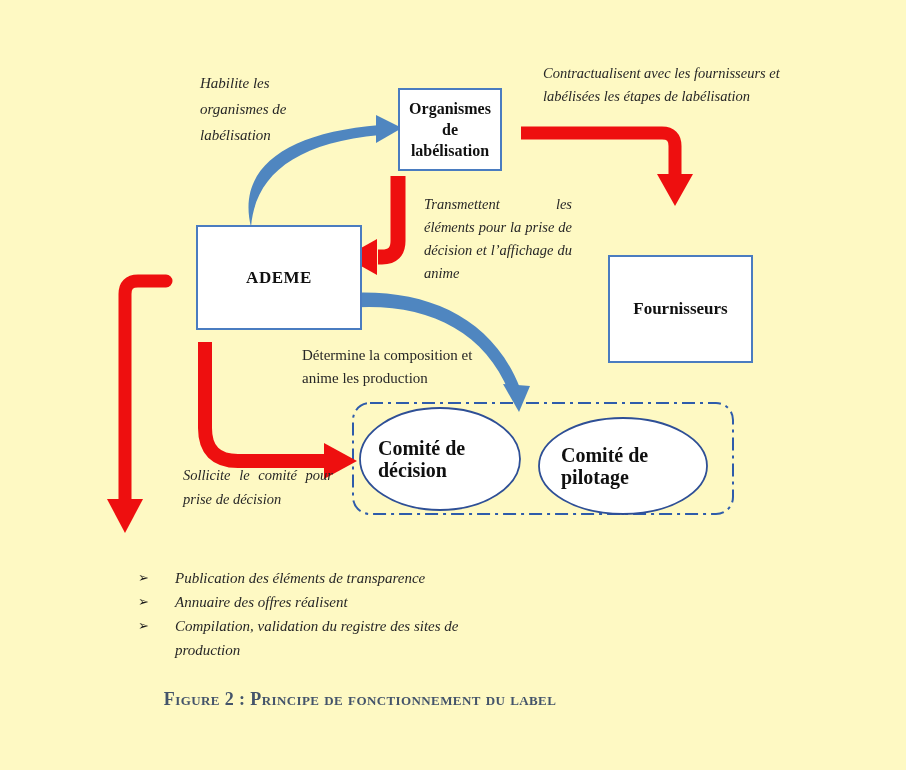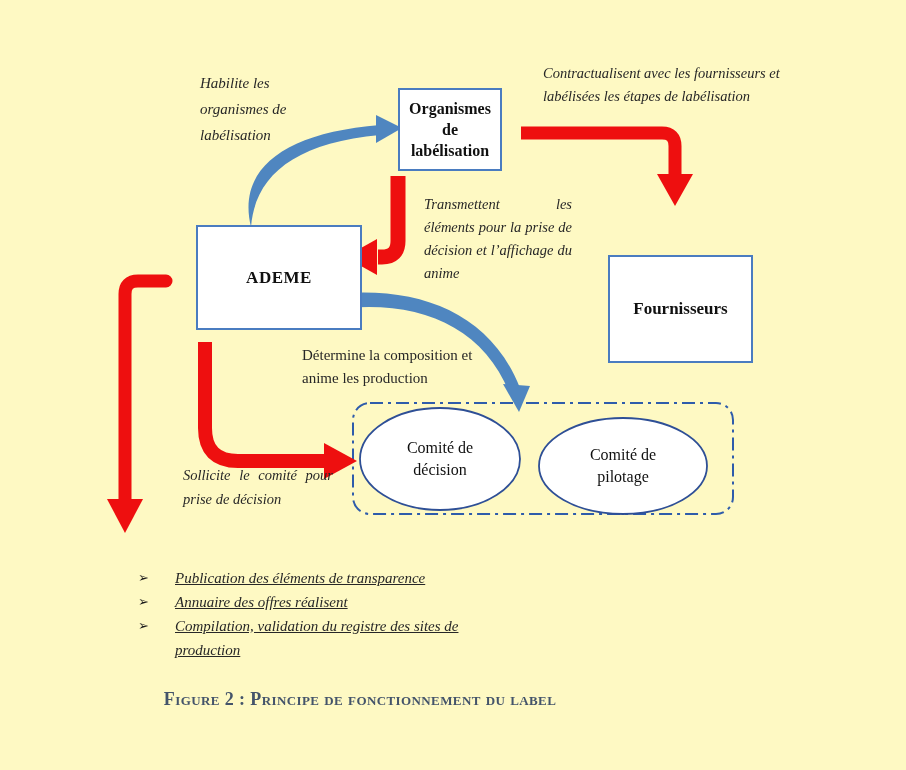--- a/index.html
+++ b/index.html
@@ -46,36 +46,36 @@
     display:flex;align-items:center;justify-content:center;text-align:center;
     font-weight:bold;color:#101010;
   }
   .prewrap{white-space:pre-line;}
   .b-organismes{left:398px;top:88px;width:104px;height:83px;font-size:16px;line-height:21px;}
   .b-ademe{left:196px;top:225px;width:166px;height:105px;font-size:17px;letter-spacing:.5px;}
   .b-fournisseurs{left:608px;top:211px;width:145px;height:108px;font-size:17px;margin-top:44px;}
 
   
   .ell-label{
-    position:absolute;width:124px;text-align:center;font-weight:normal;
-    font-size:16px;line-height:22px;color:#101010;
+    position:absolute;width:124px;text-align:left;font-weight:bold;
+    font-size:20px;line-height:22px;color:#101010;
   }
   .l-decision{left:378px;top:437px;}
   .l-pilotage{left:561px;top:444px;}
 
   
   .bullet-list{position:absolute;left:138px;top:566px;width:360px;}
   .bullet-item{
     display:flex;align-items:flex-start;
     font-style:italic;font-size:15px;line-height:24px;color:var(--text-color);
   }
   .bullet-glyph{
     flex:0 0 37px;font-style:normal;font-size:13px;line-height:24px;color:#1a1a1a;
   }
-  .bullet-text{flex:1;text-decoration:underline;}
+  .bullet-text{flex:1;}
 
   
   .caption{
     position:absolute;left:0;top:689px;width:720px;text-align:center;
     font-weight:bold;font-variant:small-caps;font-size:18px;
     letter-spacing:.4px;color:var(--caption-color);
   }
 </style>
 </head>
 <body>

